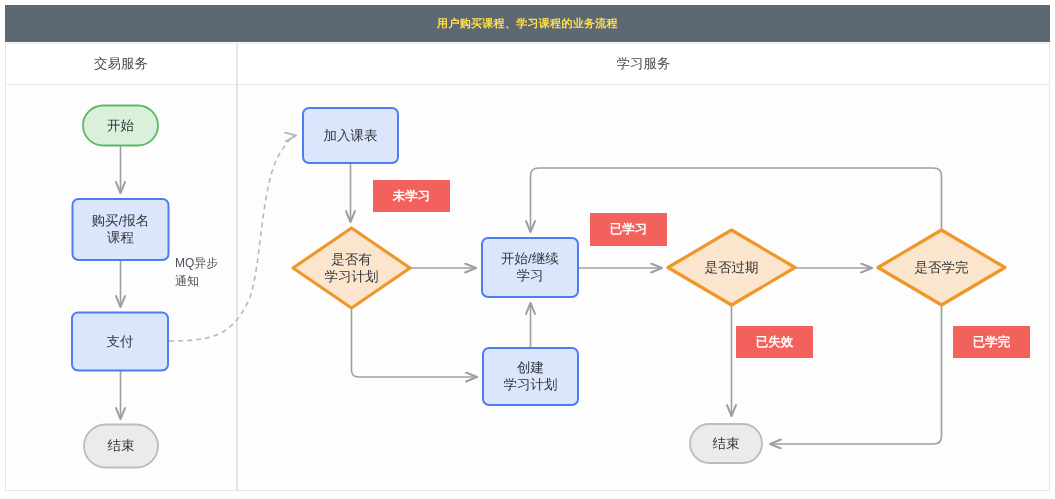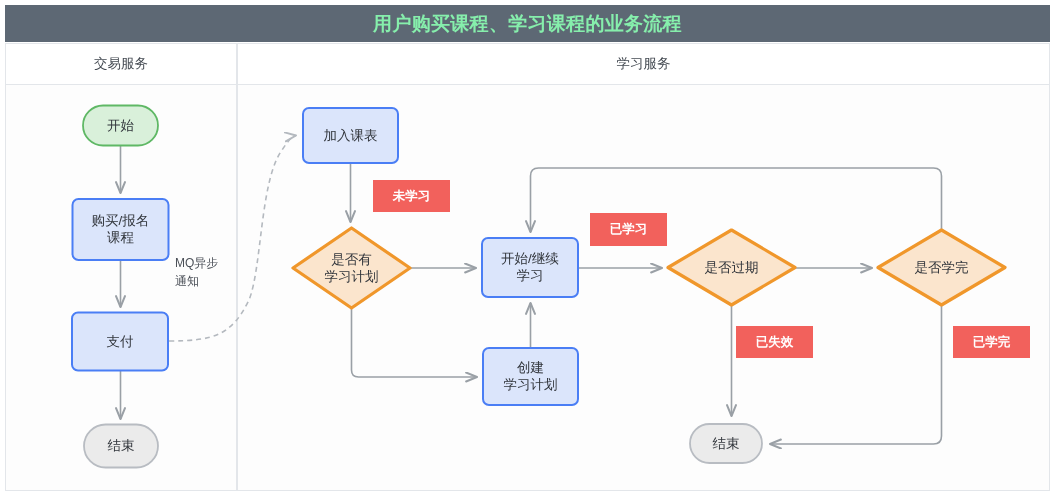--- a/index.html
+++ b/index.html
@@ -2,21 +2,21 @@
 <html><head>
 <meta charset="utf-8">
 <style>
   html,body{margin:0;padding:0;background:#ffffff;}
   body{font-family:"Liberation Sans","DejaVu Sans",sans-serif;}
   #canvas{position:relative;width:1055px;height:499px;background:#ffffff;overflow:hidden;}
   .title-bar{
     position:absolute;left:5px;top:5px;width:1045px;height:37px;
     background:#5d6874;display:flex;align-items:center;justify-content:center;
   }
-  .title-bar .t{color:#86efac;font-size:19px;font-weight:bold;letter-spacing:.3px;}
+  .title-bar .t{color:#fde047;font-size:11px;font-weight:bold;letter-spacing:.3px;}
   .lane-head{
     position:absolute;top:43px;height:42px;border:1px solid #e3e6ea;
     background:#ffffff;display:flex;align-items:center;justify-content:center;
     box-sizing:border-box;
   }
   .lane-head span{color:#444a52;font-size:13.5px;}
   .lane-body{
     position:absolute;top:85px;height:406px;border:1px solid #e3e6ea;border-top:none;
     background:#fdfdfd;box-sizing:border-box;
   }

